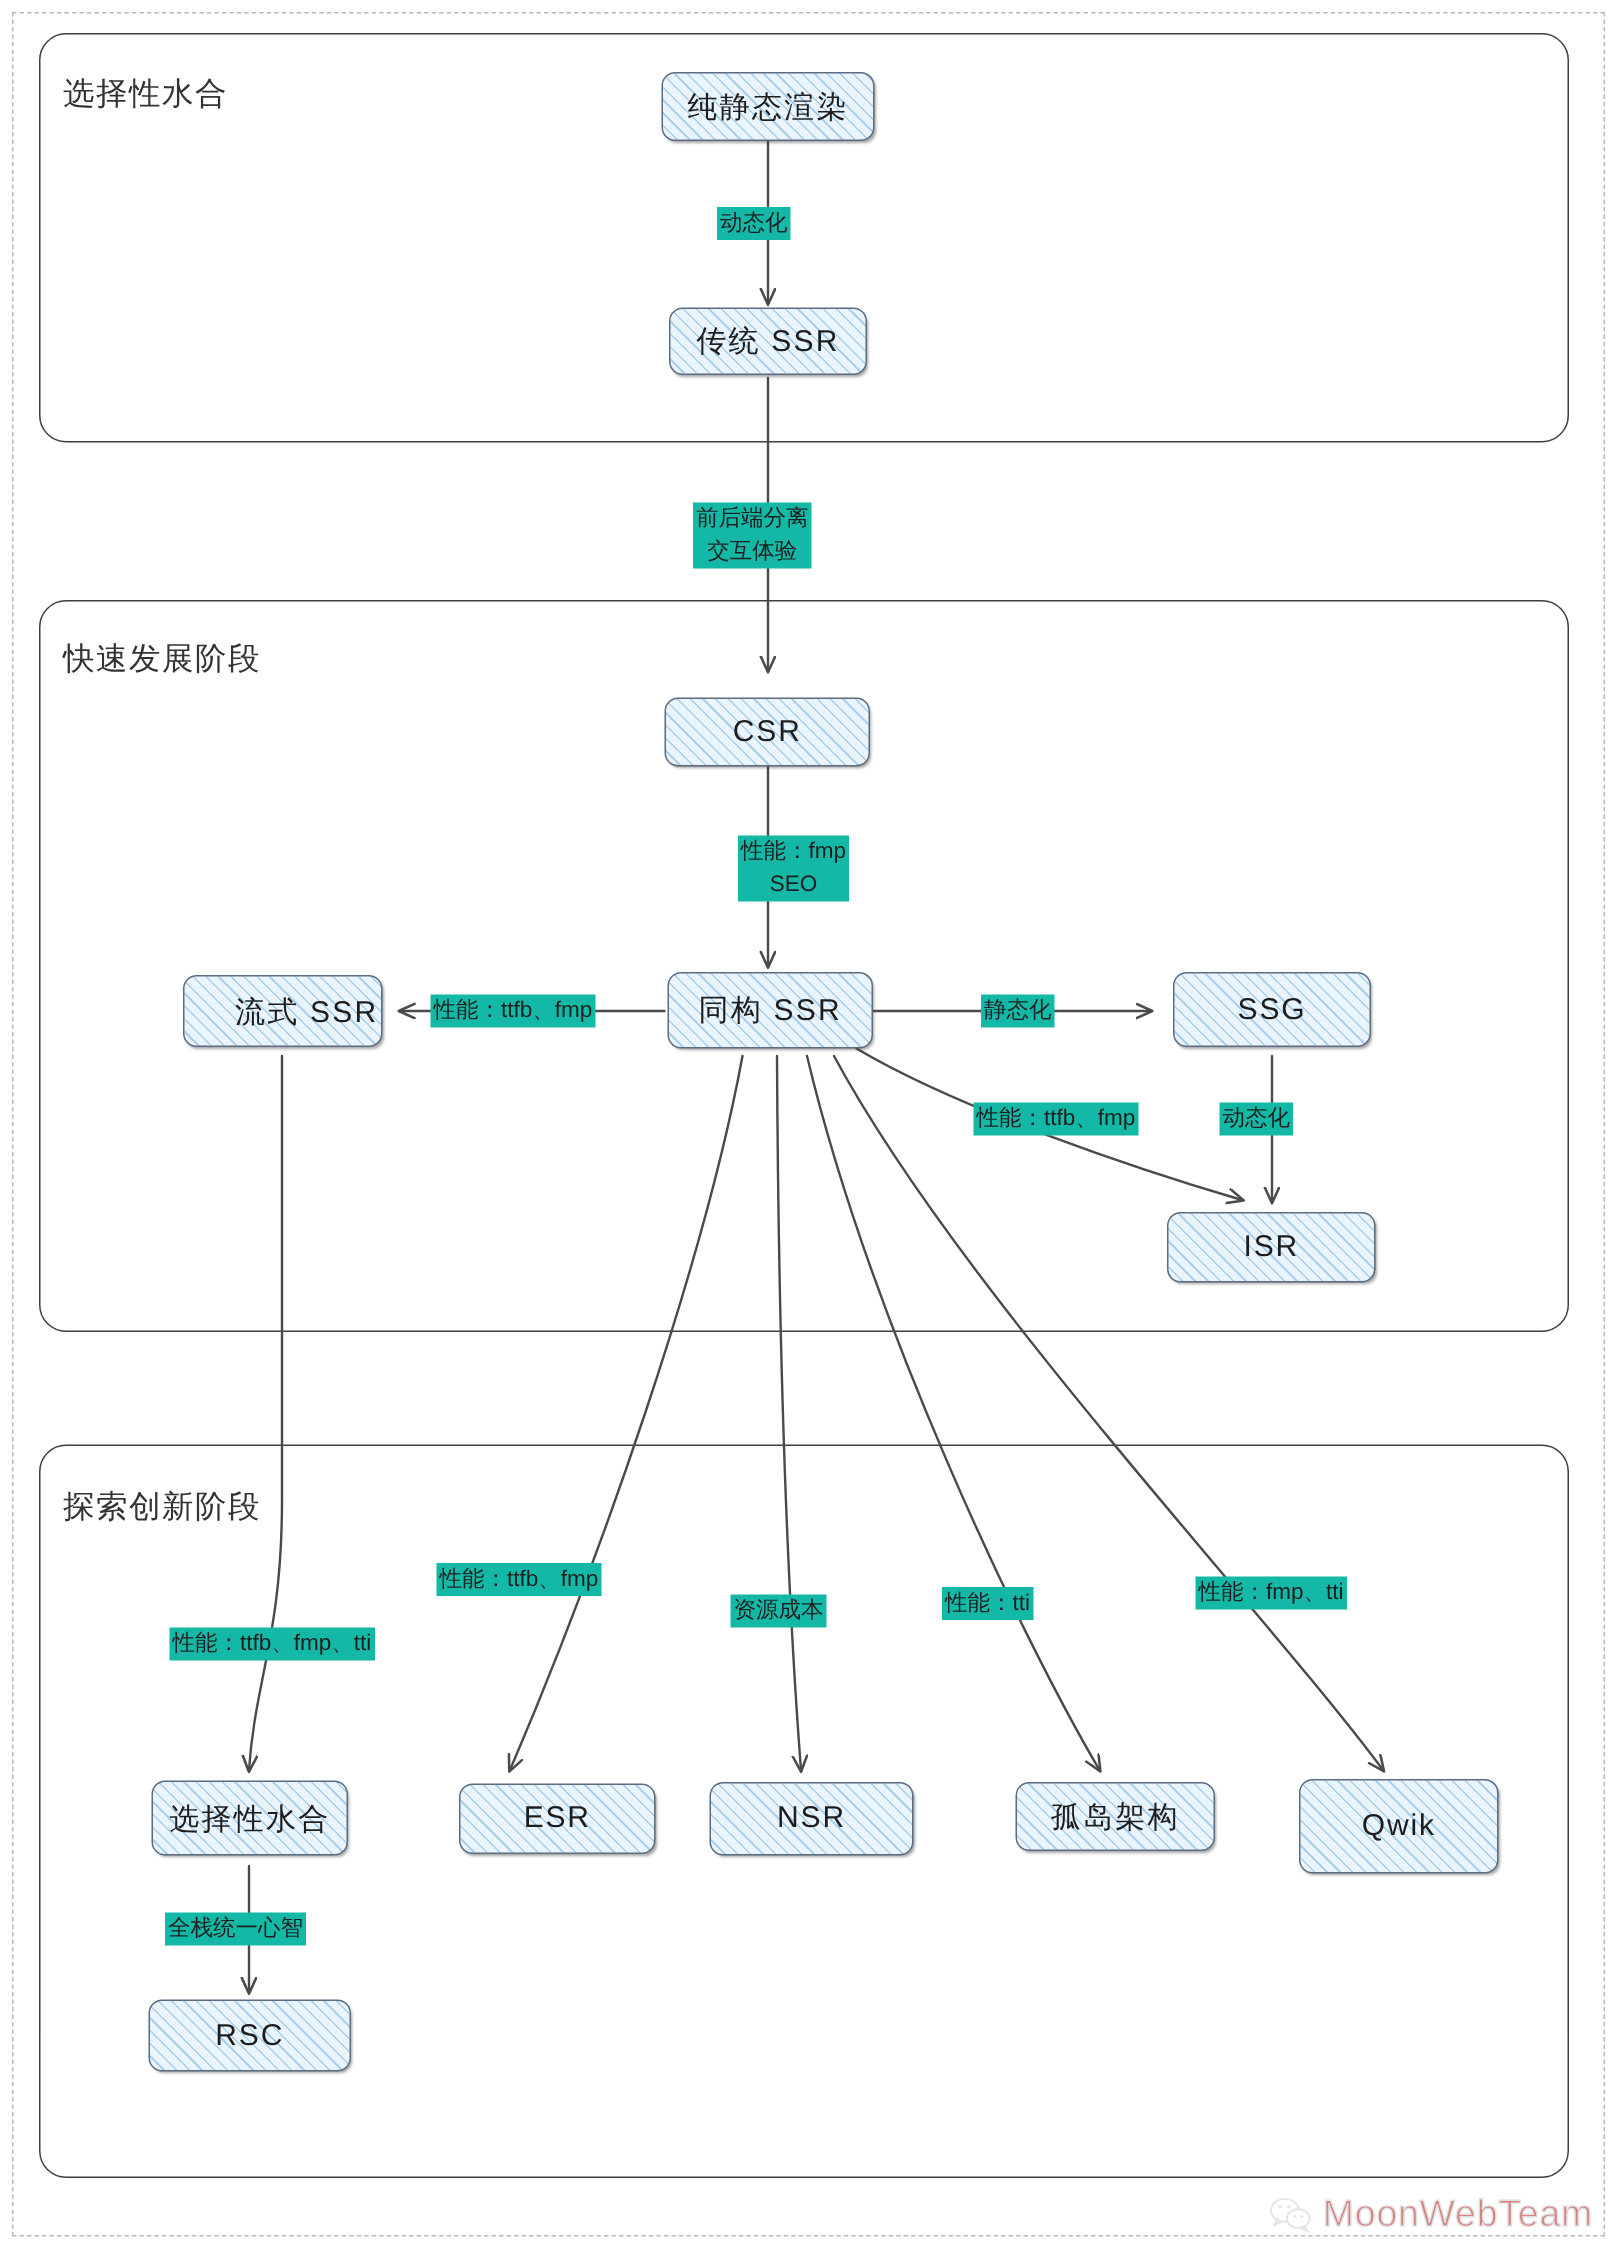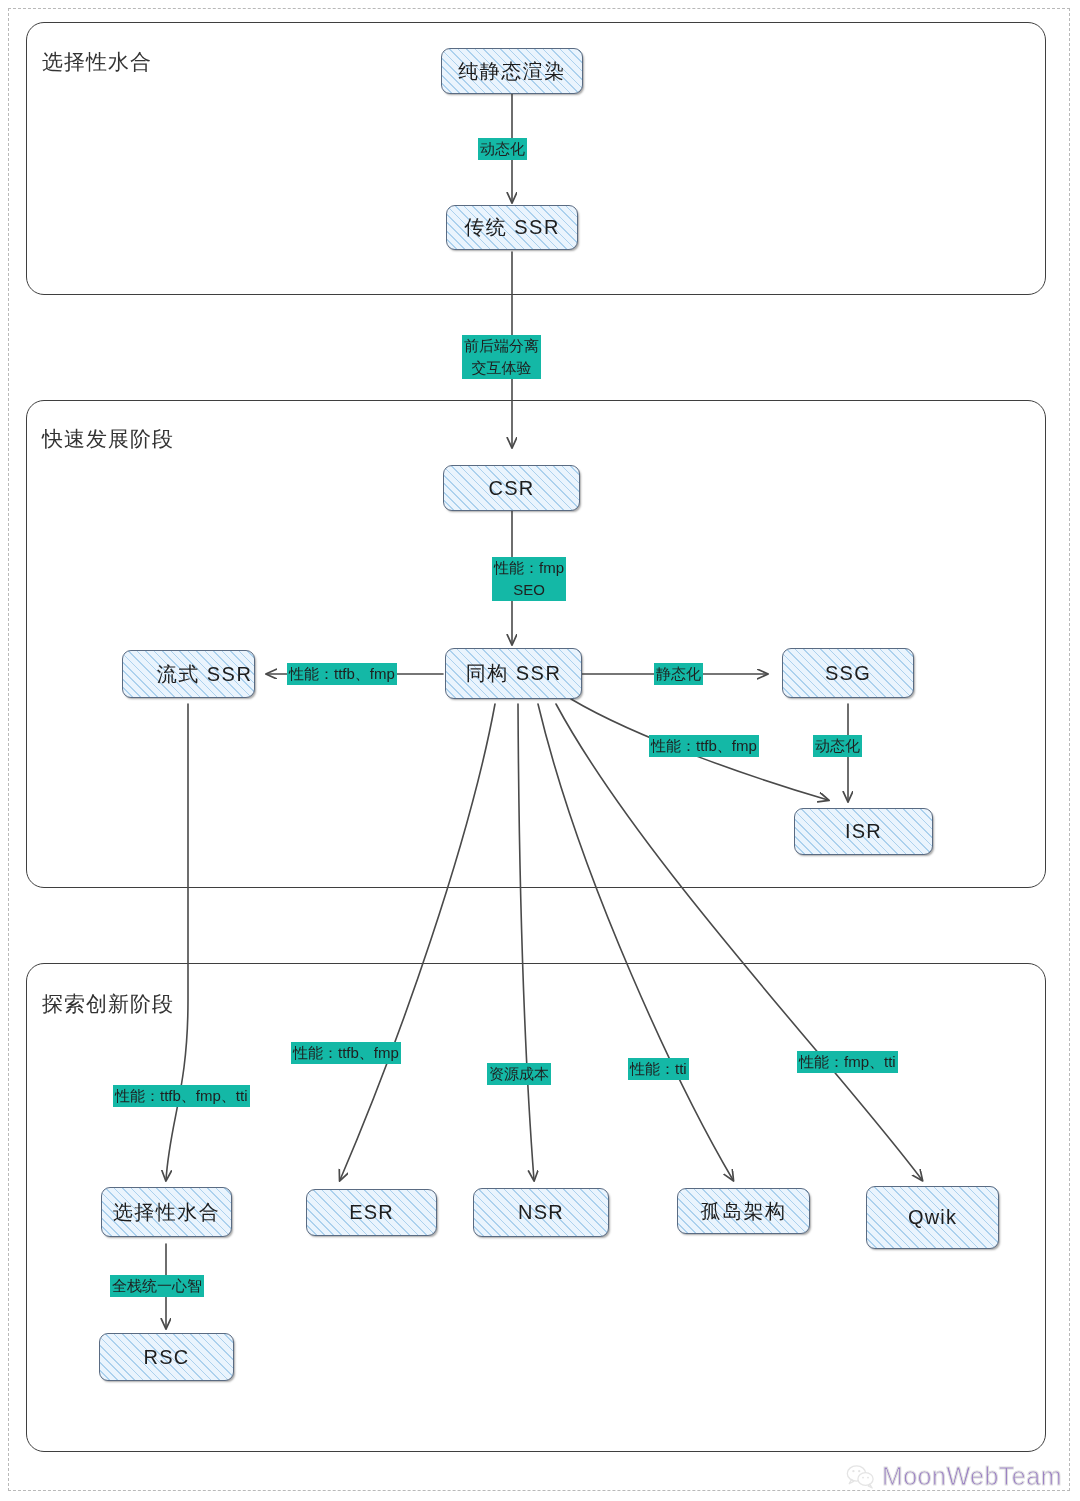--- a/index.html
+++ b/index.html
@@ -97,21 +97,21 @@
     position: absolute;
     right: 18px;
     bottom: 10px;
     display: flex;
     align-items: center;
     gap: 6px;
     opacity: 0.55;
   }
   #watermark .wm-text {
     font-size: 25px;
-    color: #4c1d95;
+    color: #b91c1c;
     -webkit-text-stroke: 0.9px #c9c9c9;
     text-shadow: 0 0 1px #bdbdbd;
     font-family: "Liberation Sans", "DejaVu Sans", sans-serif;
     letter-spacing: 0.5px;
   }
 </style>
 </head>
 <body>
 
 <div id="page">
@@ -180,21 +180,21 @@
   </div>
 
   <div class="node cjk" style="left:445px; top:648px; width:137px; height:51px;">
     <span class="node-label">同构 SSR</span>
   </div>
 
   <div class="node" style="left:782px; top:648px; width:132px; height:50px;">
     <span class="node-label">SSG</span>
   </div>
 
-  <div class="node" style="left:794px; top:808px; width:139px; height:47px;">
+  <div class="node" style="left:778px; top:808px; width:139px; height:47px;">
     <span class="node-label">ISR</span>
   </div>
 
   <div class="node cjk" style="left:101px; top:1187px; width:131px; height:50px;">
     <span class="node-label">选择性水合</span>
   </div>
 
   <div class="node" style="left:274px; top:1189px; width:131px; height:47px;margin-left:32px;">
     <span class="node-label">ESR</span>
   </div>

